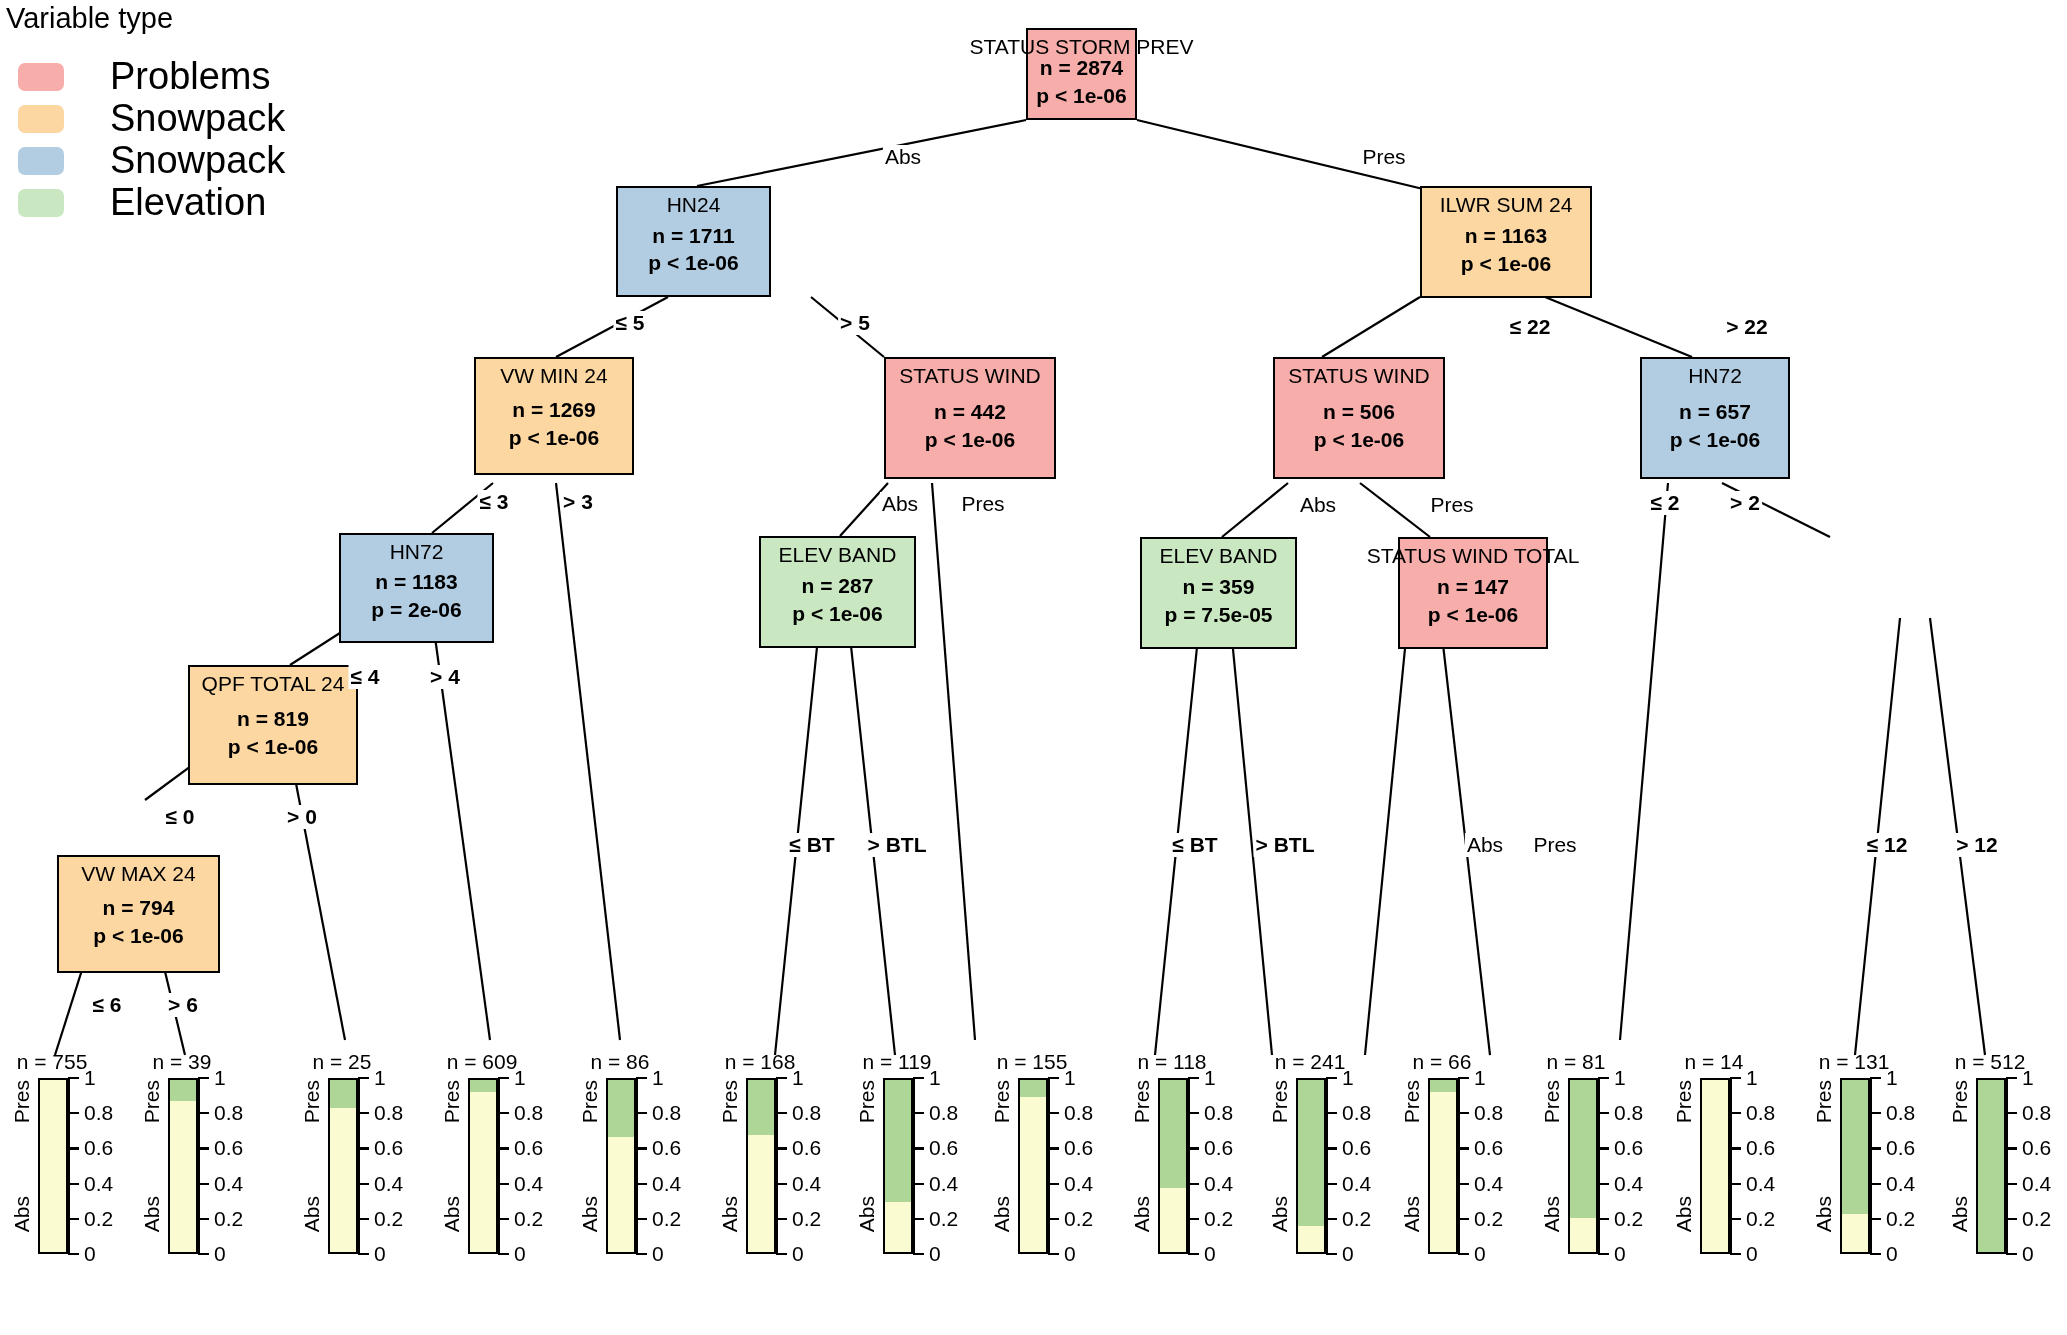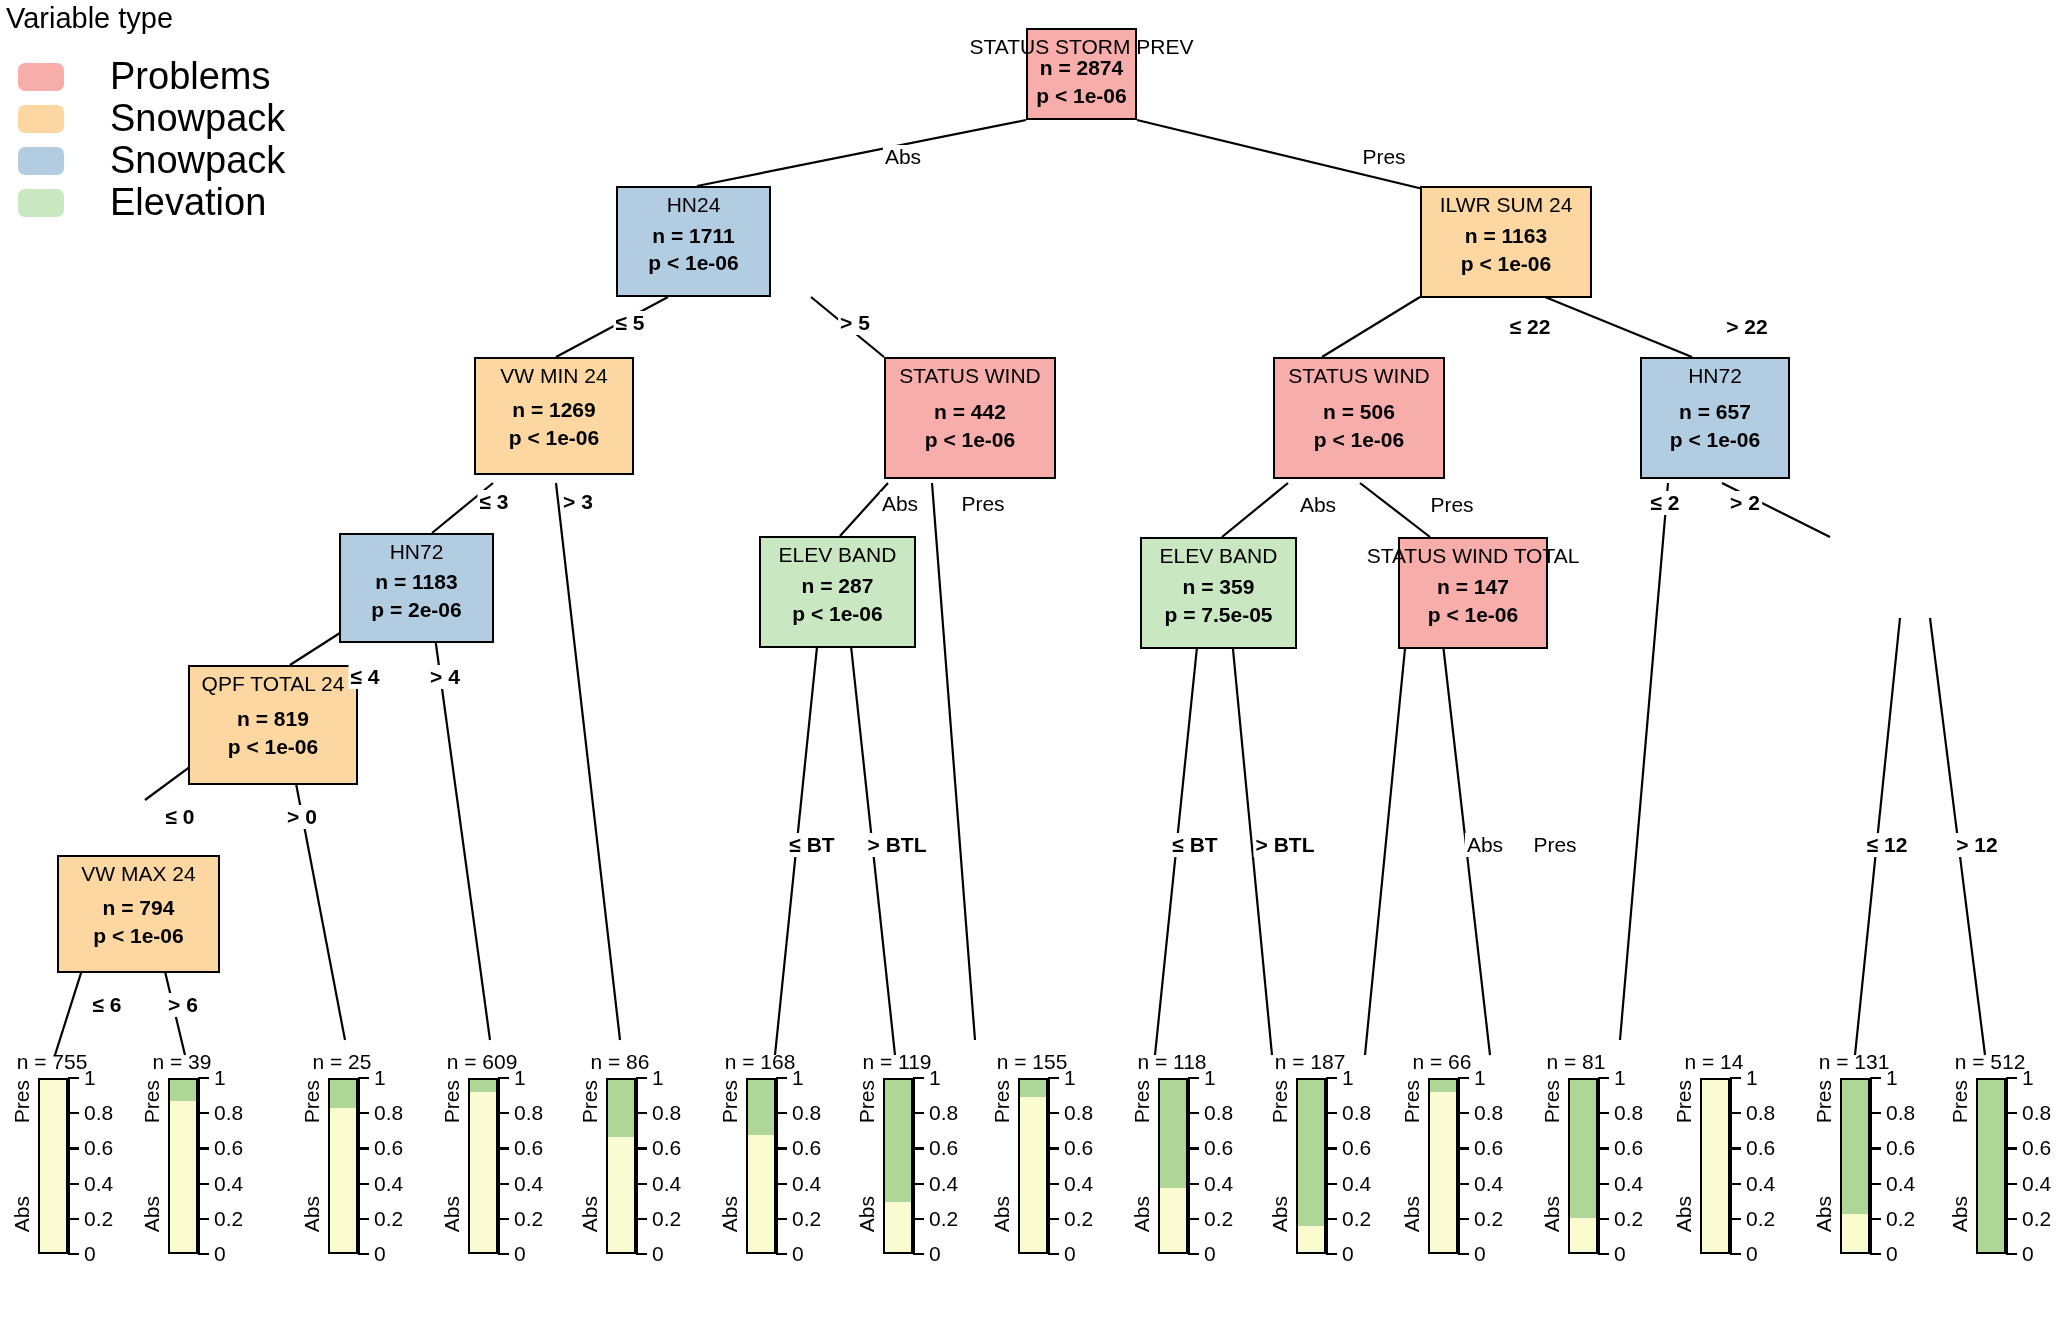--- a/index.html
+++ b/index.html
@@ -451,21 +451,21 @@
         <div class="ytick" style="top: 132.6px;"></div>
         <div class="ylab" style="top: 133.6px;">0.4</div>
         <div class="ytick" style="top: 97.4px;"></div>
         <div class="ylab" style="top: 98.4px;">0.6</div>
         <div class="ytick" style="top: 62.2px;"></div>
         <div class="ylab" style="top: 63.2px;">0.8</div>
         <div class="ytick" style="top: 27px;"></div>
         <div class="ylab" style="top: 28px;">1</div>
       </div>
       <div class="term" style="left: 1268px; top: 1050px; width: 110px;">
-        <div class="tn" style="left: 42px;">n = 187</div>
+        <div class="tn" style="left: 42px;">n = 241</div>
         <div class="axl" style="top: 30px;">Pres</div>
         <div class="axl" style="top: 146px;">Abs</div>
         <div class="bar-box">
           <div class="seg-pres" style="height: 85%; background: rgb(174, 214, 151);"></div>
           <div class="seg-abs" style="background: rgb(251, 251, 210);"></div>
         </div>
         <div class="yaxis"></div>
         <div class="ytick" style="top: 203px;"></div>
         <div class="ylab" style="top: 204px;">0</div>
         <div class="ytick" style="top: 167.8px;"></div>

